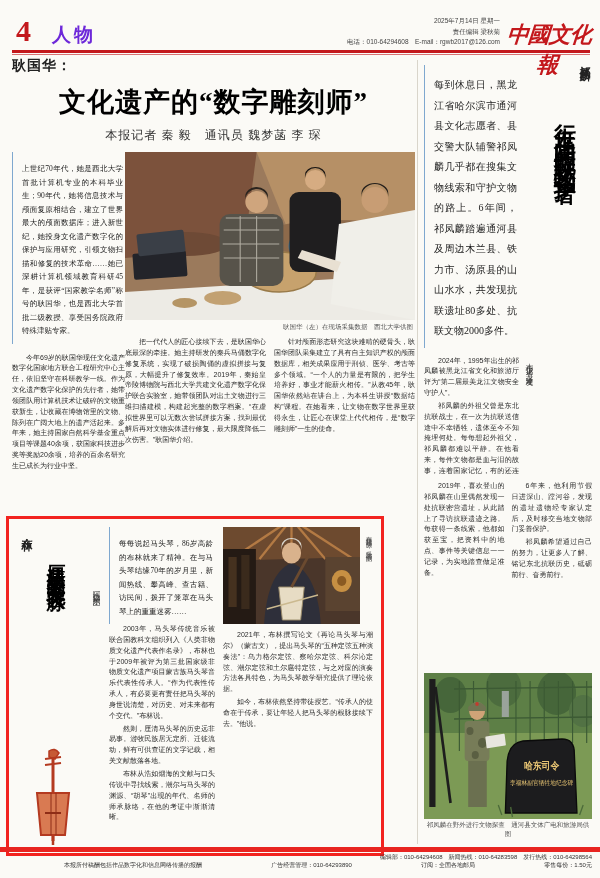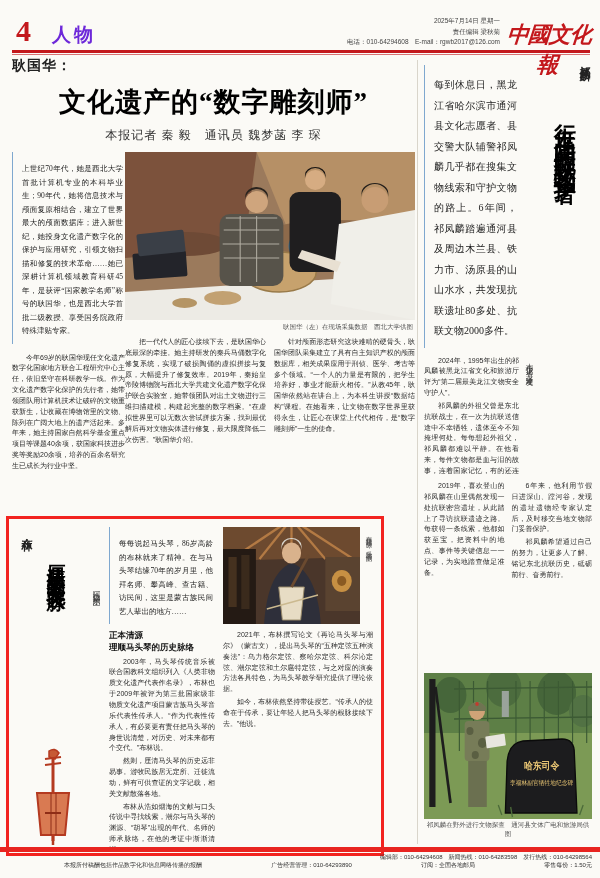--- a/index.html
+++ b/index.html
@@ -166,25 +166,21 @@
         <line x1="24" y1="12" x2="40" y2="10" stroke="#b43a20" stroke-width="2"></line>
         <line x1="24" y1="18" x2="40" y2="16" stroke="#b43a20" stroke-width="2"></line>
         <polygon points="16,46 48,46 44,88 20,88" fill="#d97a52" stroke="#b43a20" stroke-width="2"></polygon>
         <line x1="30" y1="46" x2="30" y2="88" stroke="#8e2d16" stroke-width="1"></line>
         <line x1="35" y1="46" x2="35" y2="88" stroke="#8e2d16" stroke-width="1"></line>
         <line x1="24" y1="66" x2="40" y2="66" stroke="#8e2d16" stroke-width="2"></line>
         <line x1="32" y1="88" x2="32" y2="98" stroke="#b43a20" stroke-width="2.5"></line>
       </svg>
     </div>
     <div class="bl-zoneB">
-      <div class="intro-box">每每说起马头琴，86岁高龄的布林就来了精神。在与马头琴结缘70年的岁月里，他拜名师、攀高峰、查古籍、访民间，这里是蒙古族民间艺人辈出的地方……</div>
-      <div class="subhead">
-        <span>正本清源</span><br>
-        <span>理顺马头琴的历史脉络</span>
-      </div>
+      <div class="intro-box">每每说起马头琴，86岁高龄的布林就来了精神。在与马头琴结缘70年的岁月里，新闻热线、攀高峰、查古籍、访民间，拨开了笼罩在马头琴上的重重迷雾……</div>
       <div class="body-txt">
         <p>2003年，马头琴传统音乐被联合国教科文组织列入《人类非物质文化遗产代表作名录》，布林也于2009年被评为第三批国家级非物质文化遗产项目蒙古族马头琴音乐代表性传承人。“作为代表性传承人，有必要更有责任把马头琴的身世说清楚，对历史、对未来都有个交代。”布林说。</p>
         <p>然则，厘清马头琴的历史远非易事。游牧民族居无定所、迁徙流动，鲜有可供查证的文字记载，相关文献散落各地。</p>
         <p>布林从浩如烟海的文献与口头传说中寻找线索，潮尔与马头琴的渊源、“胡琴”出现的年代、名师的师承脉络，在他的考证中渐渐清晰。</p>
       </div>
     </div>
     <div class="bl-zoneC">
       <div class="bl-photo-row">
         <div class="photo-frame">
           <svg width="100%" height="100%" viewBox="0 0 150 97" preserveAspectRatio="none">

